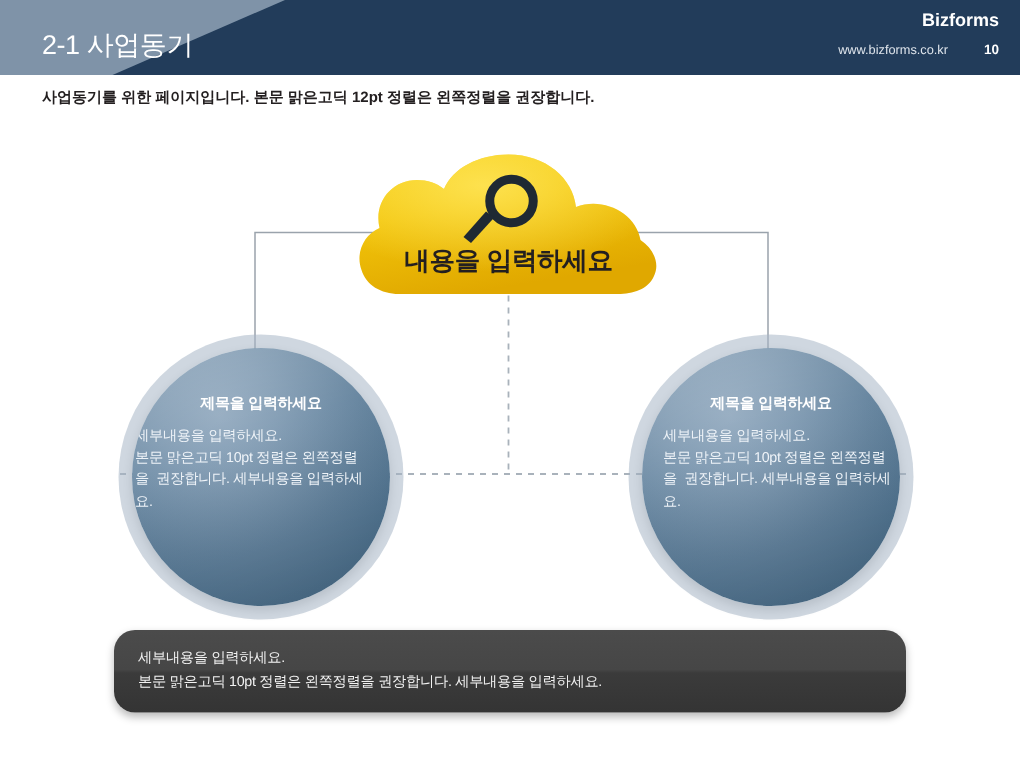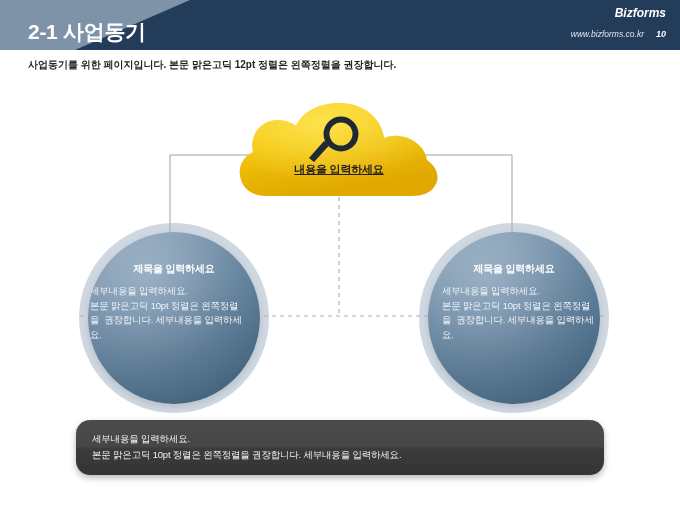--- a/index.html
+++ b/index.html
@@ -30,54 +30,53 @@
     position: absolute;
     left: 0; top: 0;
     width: 230px; height: 50px;
     background: #7f93a8;
     clip-path: polygon(0 0, 190px 0, 75px 50px, 0 50px);
   }
   #header-title {
     position: absolute;
     left: 28px; top: 18px;
     color: #ffffff;
-    font-size: 21px;
-    font-weight: bold;
+    font-size: 18px;
+    font-weight: normal;
     letter-spacing: -0.3px;
     white-space: nowrap;
     z-index: 3;
   }
   #brand-block {
     position: absolute;
     right: 14px; top: 7px;
     text-align: right;
     z-index: 3;
     line-height: 1.15;
-    font-style: italic;
   }
   #brand-name {
     color: #ffffff;
     font-size: 12px;
     font-weight: bold;
     display: block;
   }
   #brand-row {
     display: block;
     margin-top: 2px;
     white-space: nowrap;
   }
   #brand-url {
     color: #dfe5ec;
     font-size: 8.5px;
   }
   #page-number {
     color: #ffffff;
     font-size: 9px;
     font-weight: bold;
-    margin-left: 12px;
+    margin-left: 24px;
   }
 
   
   #subtitle {
     position: absolute;
     left: 28px; top: 58px;
     font-size: 10px;
     color: #231f20;
     white-space: nowrap;
     font-weight: bold;
@@ -95,26 +94,25 @@
   #cloud-wrap {
     position: absolute;
     left: 236px; top: 100px;
     width: 206px; height: 104px;
   }
   #cloud-text {
     position: absolute;
     left: 0; top: 62px;
     width: 206px;
     text-align: center;
-    font-size: 11px;
+    font-size: 17px;
     font-weight: bold;
     color: #231f20;
     z-index: 4;
     letter-spacing: -0.2px;
-    text-decoration: underline;
   }
 
   
   .circle {
     position: absolute;
     width: 172px; height: 172px;
     border-radius: 50%;
     background: radial-gradient(circle at 34% 26%, #8fa7bd 0%, #7f9ab2 22%, #61819c 55%, #4f7390 78%, #4a6d8a 100%);
     box-shadow: 0 0 0 9px rgba(168,183,198,0.55),
                 0 3px 7px rgba(0,0,0,0.22);

